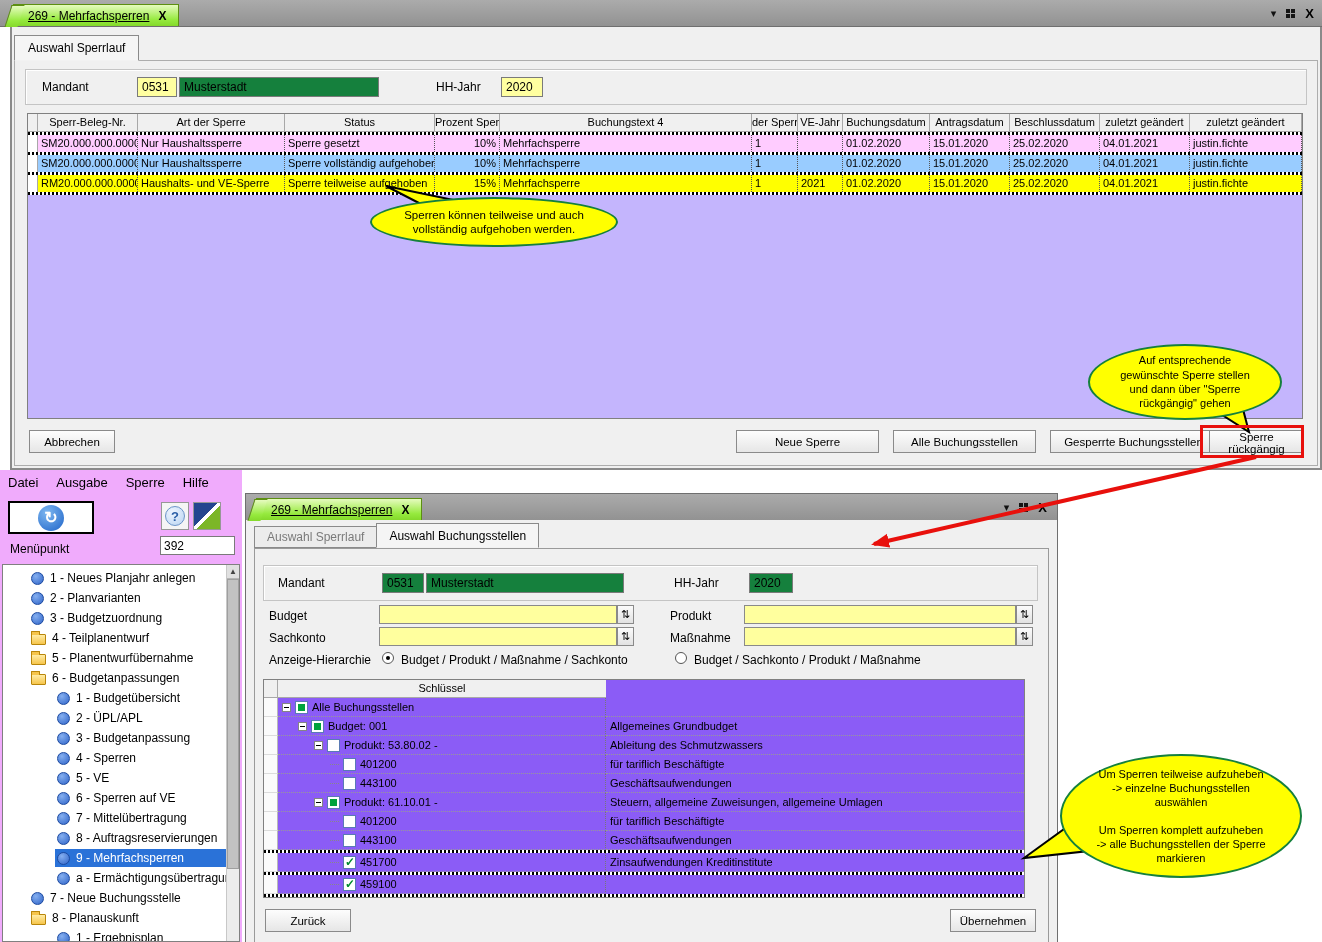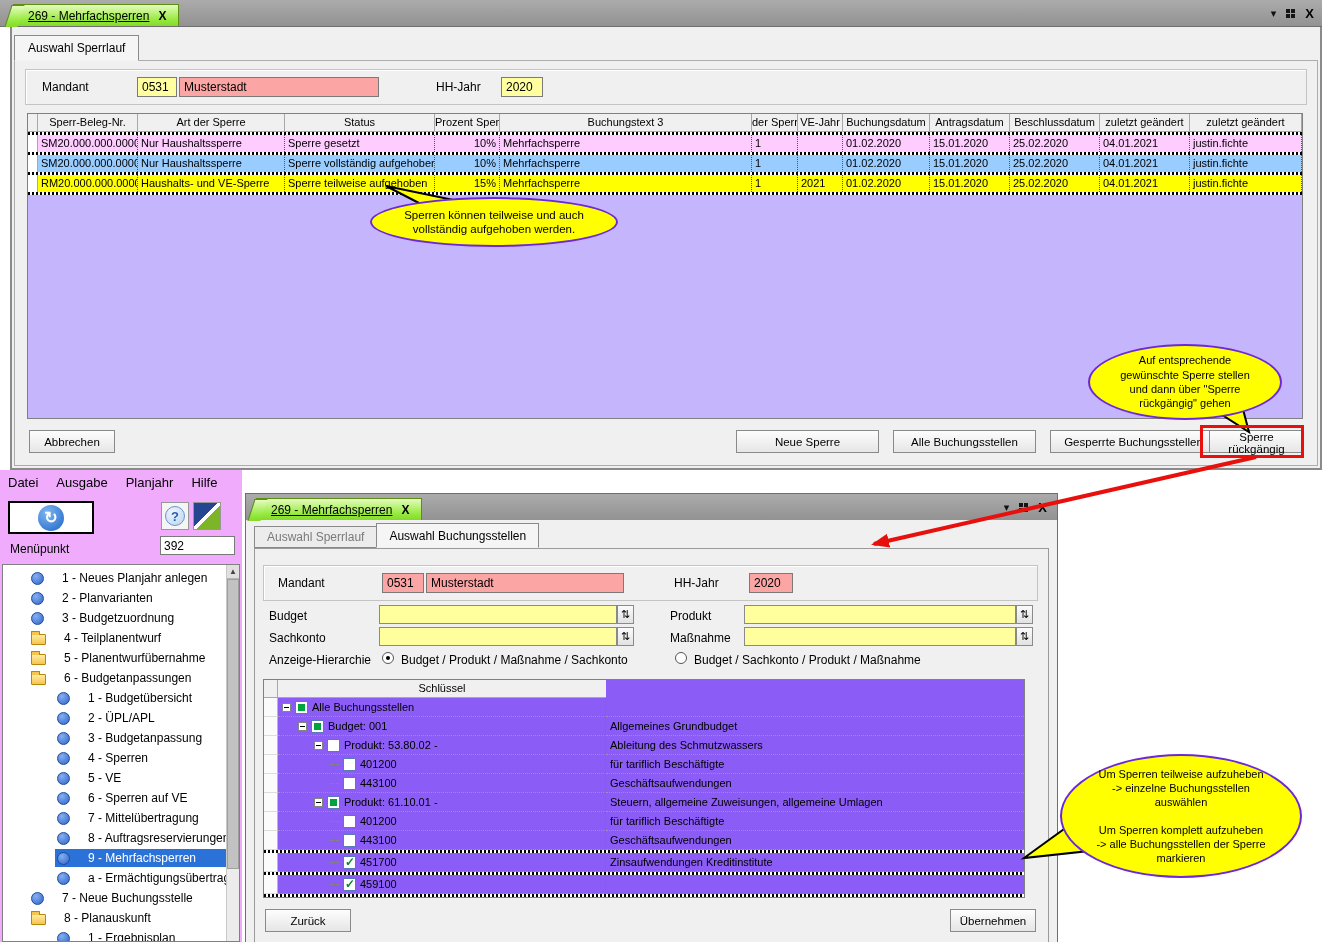--- a/index.html
+++ b/index.html
@@ -32,21 +32,21 @@
   #top-tab{position:absolute;left:2px;top:8px;height:26px;padding:5px 13px 0;background:#f5f5f5;
     border:1px solid #8a8a8a;border-bottom:1px solid #f2f2f2;font-size:12px;z-index:2;}
   #top-content{position:absolute;left:2px;top:33px;right:2px;bottom:2px;border:1px solid #adadad;
     background:#f0f0f0;}
   .gbox{position:absolute;border:1px solid #c4c4c4;box-shadow:inset 1px 1px 0 #fff;}
   #top-gbox{left:10px;top:8px;right:10px;height:36px;}
   .fl{position:absolute;font-size:12px;}
   .field{position:absolute;height:20px;border:1px solid #7a7a7a;background:#fff;font-size:12px;
     display:flex;align-items:center;padding:0 4px;white-space:nowrap;overflow:hidden;}
   .yellow{background:#ffffa0;}
-  .grayf{background:#fca5a5;}
+  .grayf{background:#15803d;}
 
   #top-table{position:absolute;left:12px;top:52px;width:1276px;bottom:46px;background:#c4b5fd;
     border:1px solid #808080;overflow:hidden;}
   .t-grid{display:grid;grid-template-columns:10px 100px 147px 150px 65px minmax(0,1fr) 46px 45px 87px 80px 90px 90px 112px;}
   .t-head .cell{background:#f0f0f0;border-right:1px solid #a8a8a8;border-bottom:1px solid #a8a8a8;
     font-size:11px;text-align:center;height:18px;line-height:17px;white-space:nowrap;overflow:hidden;}
   .t-row .cell{font-size:11px;height:17px;line-height:16px;border-right:1px dotted #555;
     padding:0 3px;white-space:nowrap;overflow:hidden;}
   .t-row .cell:first-child{background:#fff;border-right:1px solid #a8a8a8;}
   .align-r{text-align:right;}
@@ -79,21 +79,21 @@
     background:radial-gradient(circle at 35% 30%,#eef5ff,#b9d4f1);color:#2b5fa7;font-weight:bold;
     font-size:13px;display:flex;align-items:center;justify-content:center;}
   #menupunkt-label{position:absolute;left:10px;top:72px;font-size:12px;}
   #menupunkt-input{position:absolute;left:160px;top:66px;width:75px;height:19px;
     border:1px solid #7a7a7a;background:#fff;font-size:12px;padding:0 3px;font-family:inherit;}
 
   #tree-panel{position:absolute;left:2px;top:94px;width:238px;height:378px;background:#fff;
     border:1px solid #808080;overflow:hidden;}
   #tree-list{position:absolute;left:0;top:3px;right:13px;}
   .tree-item{height:20px;display:flex;align-items:center;}
-  .tree-inner{display:flex;align-items:center;gap:18px;height:18px;padding:0 8px 0 2px;
+  .tree-inner{display:flex;align-items:center;gap:6px;height:18px;padding:0 8px 0 2px;
     font-size:12px;white-space:nowrap;}
   .lvl0 .tree-inner{margin-left:26px;}
   .lvl1 .tree-inner{margin-left:52px;}
   .selected .tree-inner{background:#2a72d8;color:#fff;flex:1;}
   .icon-dot{width:13px;height:13px;border-radius:50%;border:1px solid #1d4aa0;flex:0 0 13px;
     background:radial-gradient(circle at 35% 30%,#85aff0,#2f64c8);}
   .icon-folder{width:15px;height:11px;background:linear-gradient(#ffeca6,#f6c54b);
     border:1px solid #b8860b;border-radius:1px;position:relative;flex:0 0 15px;margin-top:2px;}
   .icon-folder::before{content:"";position:absolute;left:-1px;top:-4px;width:7px;height:3px;
     background:#f6c54b;border:1px solid #b8860b;border-bottom:none;border-radius:1px 1px 0 0;}
@@ -145,21 +145,21 @@
   .expander::after{content:"";position:absolute;left:1px;top:3px;width:5px;height:1px;background:#000;}
   .conn{width:9px;border-top:1px dotted #888;flex:0 0 9px;}
   .tt-ants{height:3px;background:repeating-linear-gradient(90deg,#000 0 2px,#fff 2px 4px);}
   .btn2{position:absolute;height:23px;background:linear-gradient(#fdfdfd,#e6e6e6);
     border:1px solid #8a8a8a;font-size:11.5px;font-family:inherit;color:#000;}
   #btn-zurueck{left:10px;top:360px;width:86px;}
   #btn-ueber{right:12px;top:360px;width:86px;}
 
   
   #overlay{position:absolute;left:0;top:0;width:1322px;height:942px;z-index:60;pointer-events:none;}
-  .bubble{position:absolute;border:2px solid #6d28d9;border-radius:50%;background:#ffff00;
+  .bubble{position:absolute;border:2px solid #15803d;border-radius:50%;background:#ffff00;
     display:flex;align-items:center;justify-content:center;text-align:center;
     white-space:pre-line;z-index:61;pointer-events:none;}
   #bubble1{left:370px;top:197px;width:248px;height:50px;font-size:11.5px;line-height:1.25;}
   #bubble2{left:1088px;top:344px;width:194px;height:76px;font-size:11px;line-height:1.3;}
   #bubble3{left:1060px;top:754px;width:242px;height:124px;font-size:11px;line-height:1.28;}
   #red-rect{position:absolute;left:1200px;top:425px;width:104px;height:33px;
     border:3px solid #e8100c;z-index:62;pointer-events:none;}
 </style>
 </head>
 <body>
@@ -195,21 +195,21 @@
         <span class="field yellow" style="left:475px;top:7px;width:42px;">2020</span>
       </div>
 
       <div id="top-table">
           <div class="t-grid t-head">
             <div class="cell"></div>
             <div class="cell">Sperr-Beleg-Nr.</div>
             <div class="cell">Art der Sperre</div>
             <div class="cell">Status</div>
             <div class="cell">Prozent Sperren</div>
-            <div class="cell">Buchungstext 3</div>
+            <div class="cell">Buchungstext 4</div>
             <div class="cell">der Sperr</div>
             <div class="cell">VE-Jahr</div>
             <div class="cell">Buchungsdatum</div>
             <div class="cell">Antragsdatum</div>
             <div class="cell">Beschlussdatum</div>
             <div class="cell">zuletzt geändert</div>
             <div class="cell">zuletzt geändert</div>
           </div>
           <div class="ants"></div>
           <div class="t-grid t-row" style="background: rgb(255, 204, 255);">
@@ -268,21 +268,21 @@
       <button class="btn" id="btn-gesp">Gesperrte Buchungsstellen</button>
       <button class="btn" id="btn-rueck">Sperre rückgängig</button>
     </div>
   </div>
 
   <div id="bottom">
     <div id="left-col">
       <div id="menu-bar">
           <div class="menu-item">Datei</div>
           <div class="menu-item">Ausgabe</div>
-          <div class="menu-item">Planjahr</div>
+          <div class="menu-item">Sperre</div>
           <div class="menu-item">Hilfe</div>
         </div>
       <div id="btn-refresh">
         <span class="refresh-circle">↻</span>
       </div>
       <div class="sq-btn" id="btn-help">
         <span class="help-circle">?</span>
       </div>
       <div class="sq-btn" id="btn-logo"></div>
       <span id="menupunkt-label">Menüpunkt</span>

